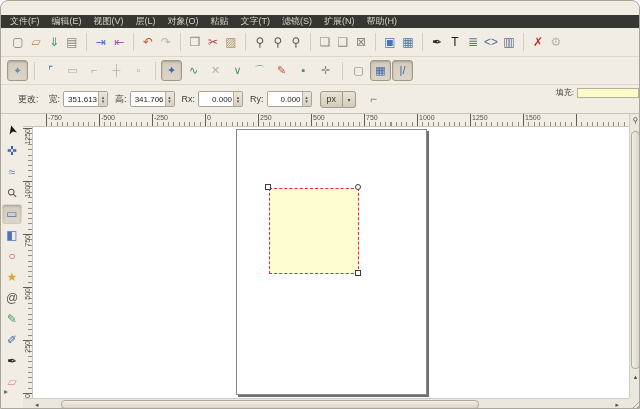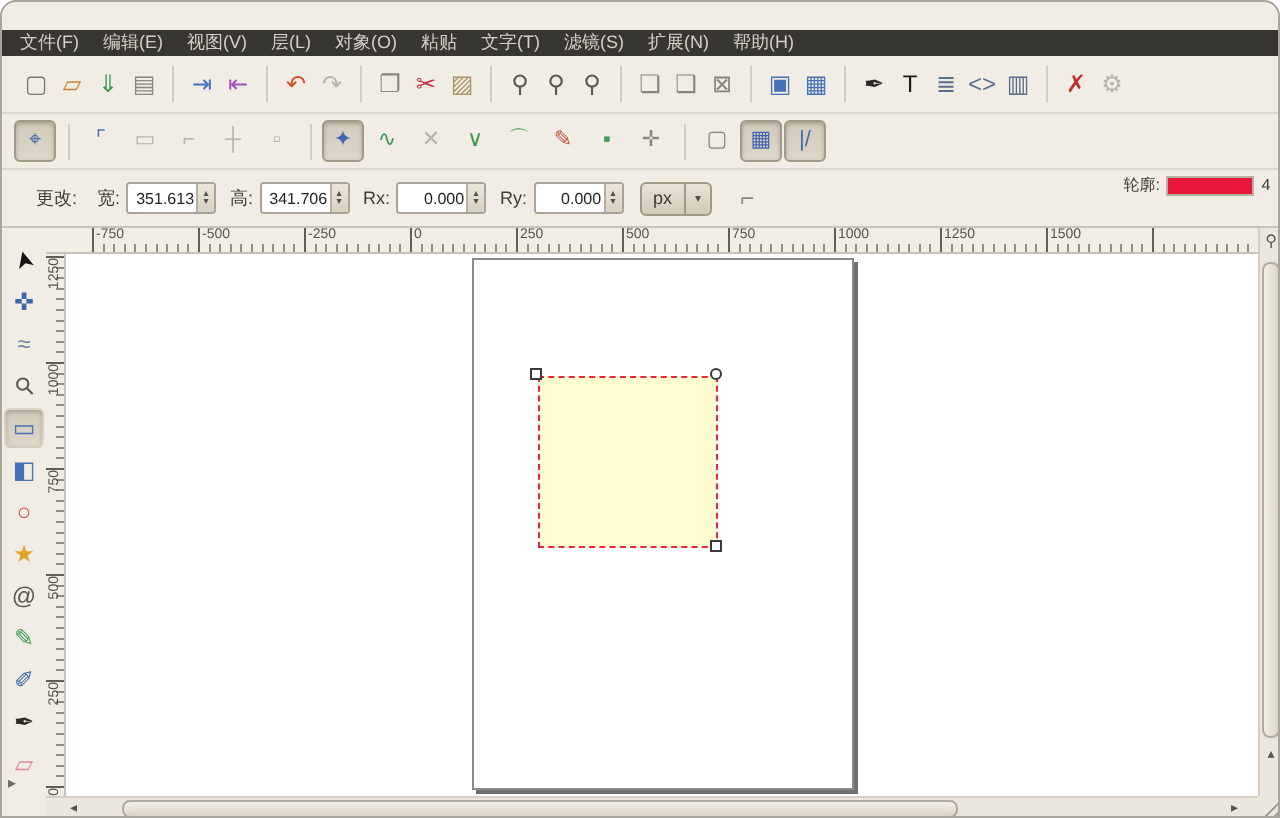--- a/index.html
+++ b/index.html
@@ -288,23 +288,22 @@
           <span>▾</span>
         </span>
     </span>
     <span class="unitbtn">px</span>
     <span class="unitdrop"><span>▾</span></span>
     <span class="cornerglyph">⌐</span>
   </div>
 
   <div class="indicators">
     <div class="indrow">
-      <span>轮廓:</span>
-      <span class="swatch stroke" style="background: rgb(232, 23, 58);"></span>
-      <span class="strokew">4</span>
+      <span>填充:</span>
+      <span class="swatch fill" style="background: rgb(252, 252, 200);"></span>
     </div>
   </div>
 
   <div class="hruler">
       <span class="hlab" style="left: 23px;">-750</span>
       <span class="hlab" style="left: 76px;">-500</span>
       <span class="hlab" style="left: 129px;">-250</span>
       <span class="hlab" style="left: 182px;">0</span>
       <span class="hlab" style="left: 235px;">250</span>
       <span class="hlab" style="left: 288px;">500</span>

